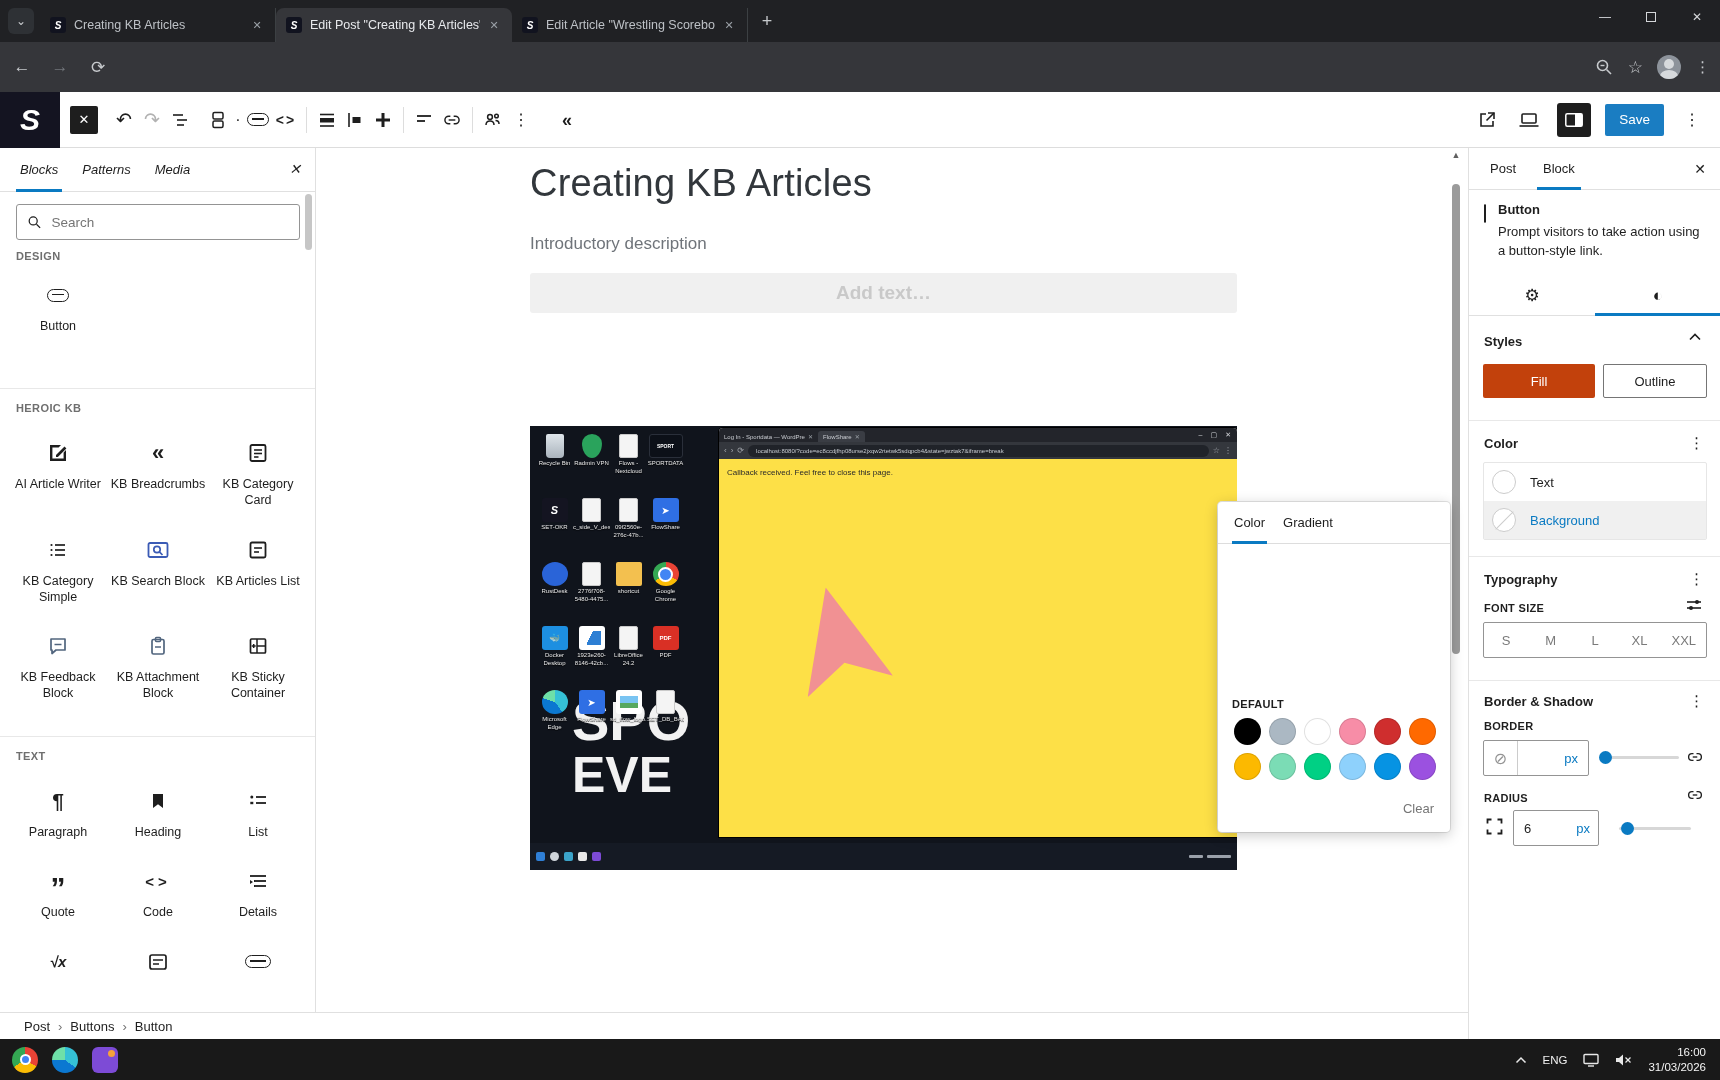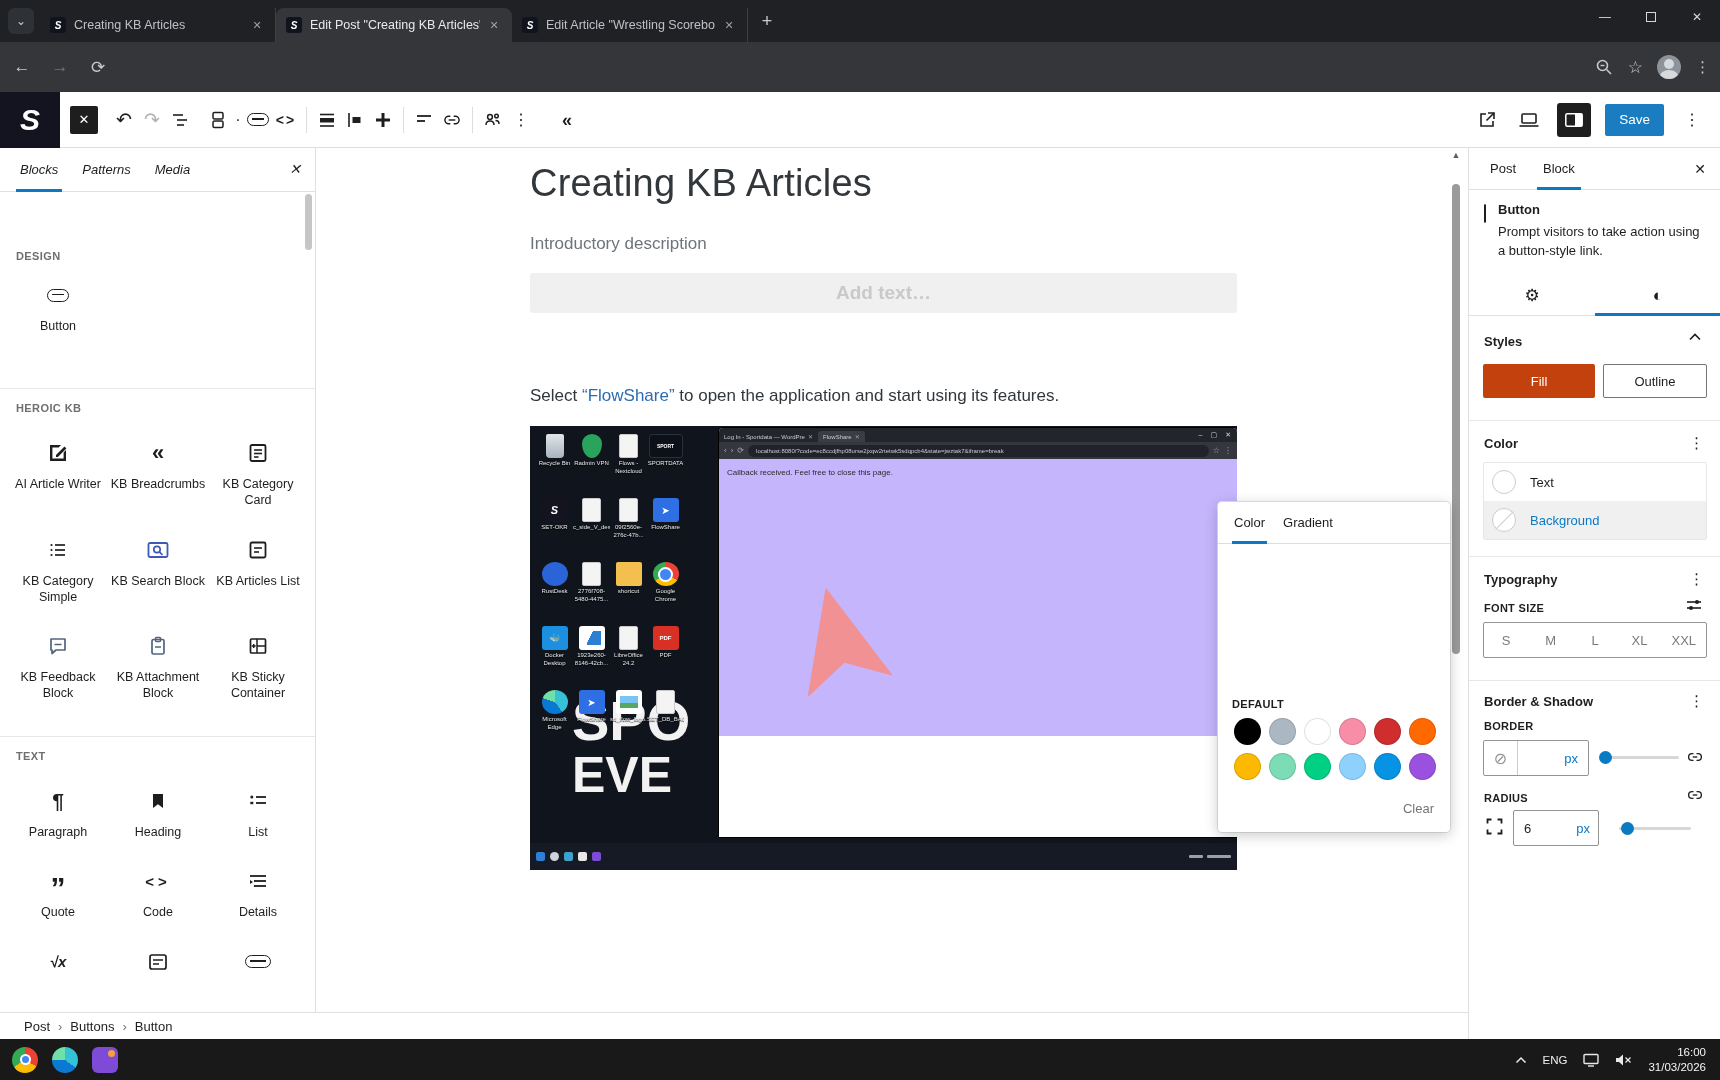--- a/index.html
+++ b/index.html
@@ -113,21 +113,21 @@
         box-shadow:0 0 0 1px #000;}
   .iwin .itabs{height:14px;background:#23252b;border-radius:4px 4px 0 0;display:flex;align-items:center;}
   .itab{height:11px;margin-top:3px;display:flex;align-items:center;font-size:6px;color:#c9ccd1;padding:0 5px;gap:3px;}
   .itab.active{background:#3a3d44;border-radius:3px 3px 0 0;}
   .itab .ix{font-size:6px;color:#9aa0a6;}
   .iwc{margin-left:auto;display:flex;gap:8px;padding-right:6px;color:#cfd2d6;font-size:7px;}
   .iaddr{height:17px;background:#34373d;display:flex;align-items:center;gap:4px;padding:0 5px;}
   .iaddr .na{color:#a7abb1;font-size:8px;}
   .ipill{flex:1;height:12px;background:#202329;border-radius:6px;display:flex;align-items:center;padding:0 8px;gap:5px;}
   .ipill .iurl{color:#c6cad0;font-size:6px;white-space:nowrap;overflow:hidden;}
-  .ipage{background:#c4b5fd;height:277px;position:relative;}
+  .ipage{background:#fde047;height:378px;position:relative;}
   .ipage .cbtext{position:absolute;left:8px;top:9px;font-size:8px;color:#2a2a2a;}
   .itaskbar{position:absolute;left:0;bottom:0;width:707px;height:27px;background:#151a24;display:flex;align-items:center;padding:0 6px;gap:5px;}
   .itb{width:9px;height:9px;border-radius:2px;}
   .itray{margin-left:auto;display:flex;align-items:center;gap:4px;}
   .itray .bar{height:3px;background:#9aa0aa;border-radius:1px;}
   .cursorarrow{position:absolute;left:264px;top:160px;width:88px;height:102px;background:#f19193;
                clip-path:polygon(50% 0%,100% 100%,50% 76%,0% 100%);transform:rotate(-14deg);}
 
   
   .popover{left:1218px;top:502px;width:232px;height:330px;background:#fff;border-radius:4px;z-index:60;
@@ -358,20 +358,27 @@
     </div>
   </div>
 
   <div class="abs leftsb">
     <div class="instabs">
       <span class="instab active">Blocks</span>
       <span class="instab">Patterns</span>
       <span class="instab">Media</span>
       <span class="insclose">✕</span>
     </div>
+    <div class="searchbox">
+      <svg width="16" height="16" viewBox="0 0 20 20">
+        <circle cx="8.5" cy="8.5" r="5.5" fill="none" stroke="#1e1e1e" stroke-width="1.7"></circle>
+        <line x1="13" y1="13" x2="18" y2="18" stroke="#1e1e1e" stroke-width="1.7"></line>
+        </svg>
+      <input placeholder="Search" style="">
+    </div>
 
     <div class="seclabel" style="top:102px;">DESIGN</div>
     <div class="insgrid" style="top:132px;">
       <div class="ins-item">
         <div class="ins-icon">
             <span class="pillico"></span>
           </div>
         <div class="ins-label">Button</div>
       </div>
     </div>
@@ -550,21 +557,20 @@
           </div>
       </div>
     </div>
     <div class="lsbthumb"></div>
   </div>
 
   <div class="abs canvas">
     <div class="posttitle">Creating KB Articles</div>
     <div class="intro">Introductory description</div>
     <div class="addtext">Add text…</div>
-    <div class="flowpara"><span>Select </span><a href="#">“FlowShare”</a><span> to open the application and start using its features.</span></div>
 
     <div class="shot">
       <div class="walltext" style="left:42px;top:268px;font-size:56px;">SPO</div>
       <div class="walltext" style="left:42px;top:326px;font-size:50px;">EVE</div>
 
       <div class="dgrid">
         <div class="dicon">
             <span class="tile t-bin"></span>
             <div class="dlabel">Recycle Bin</div>
           </div>

